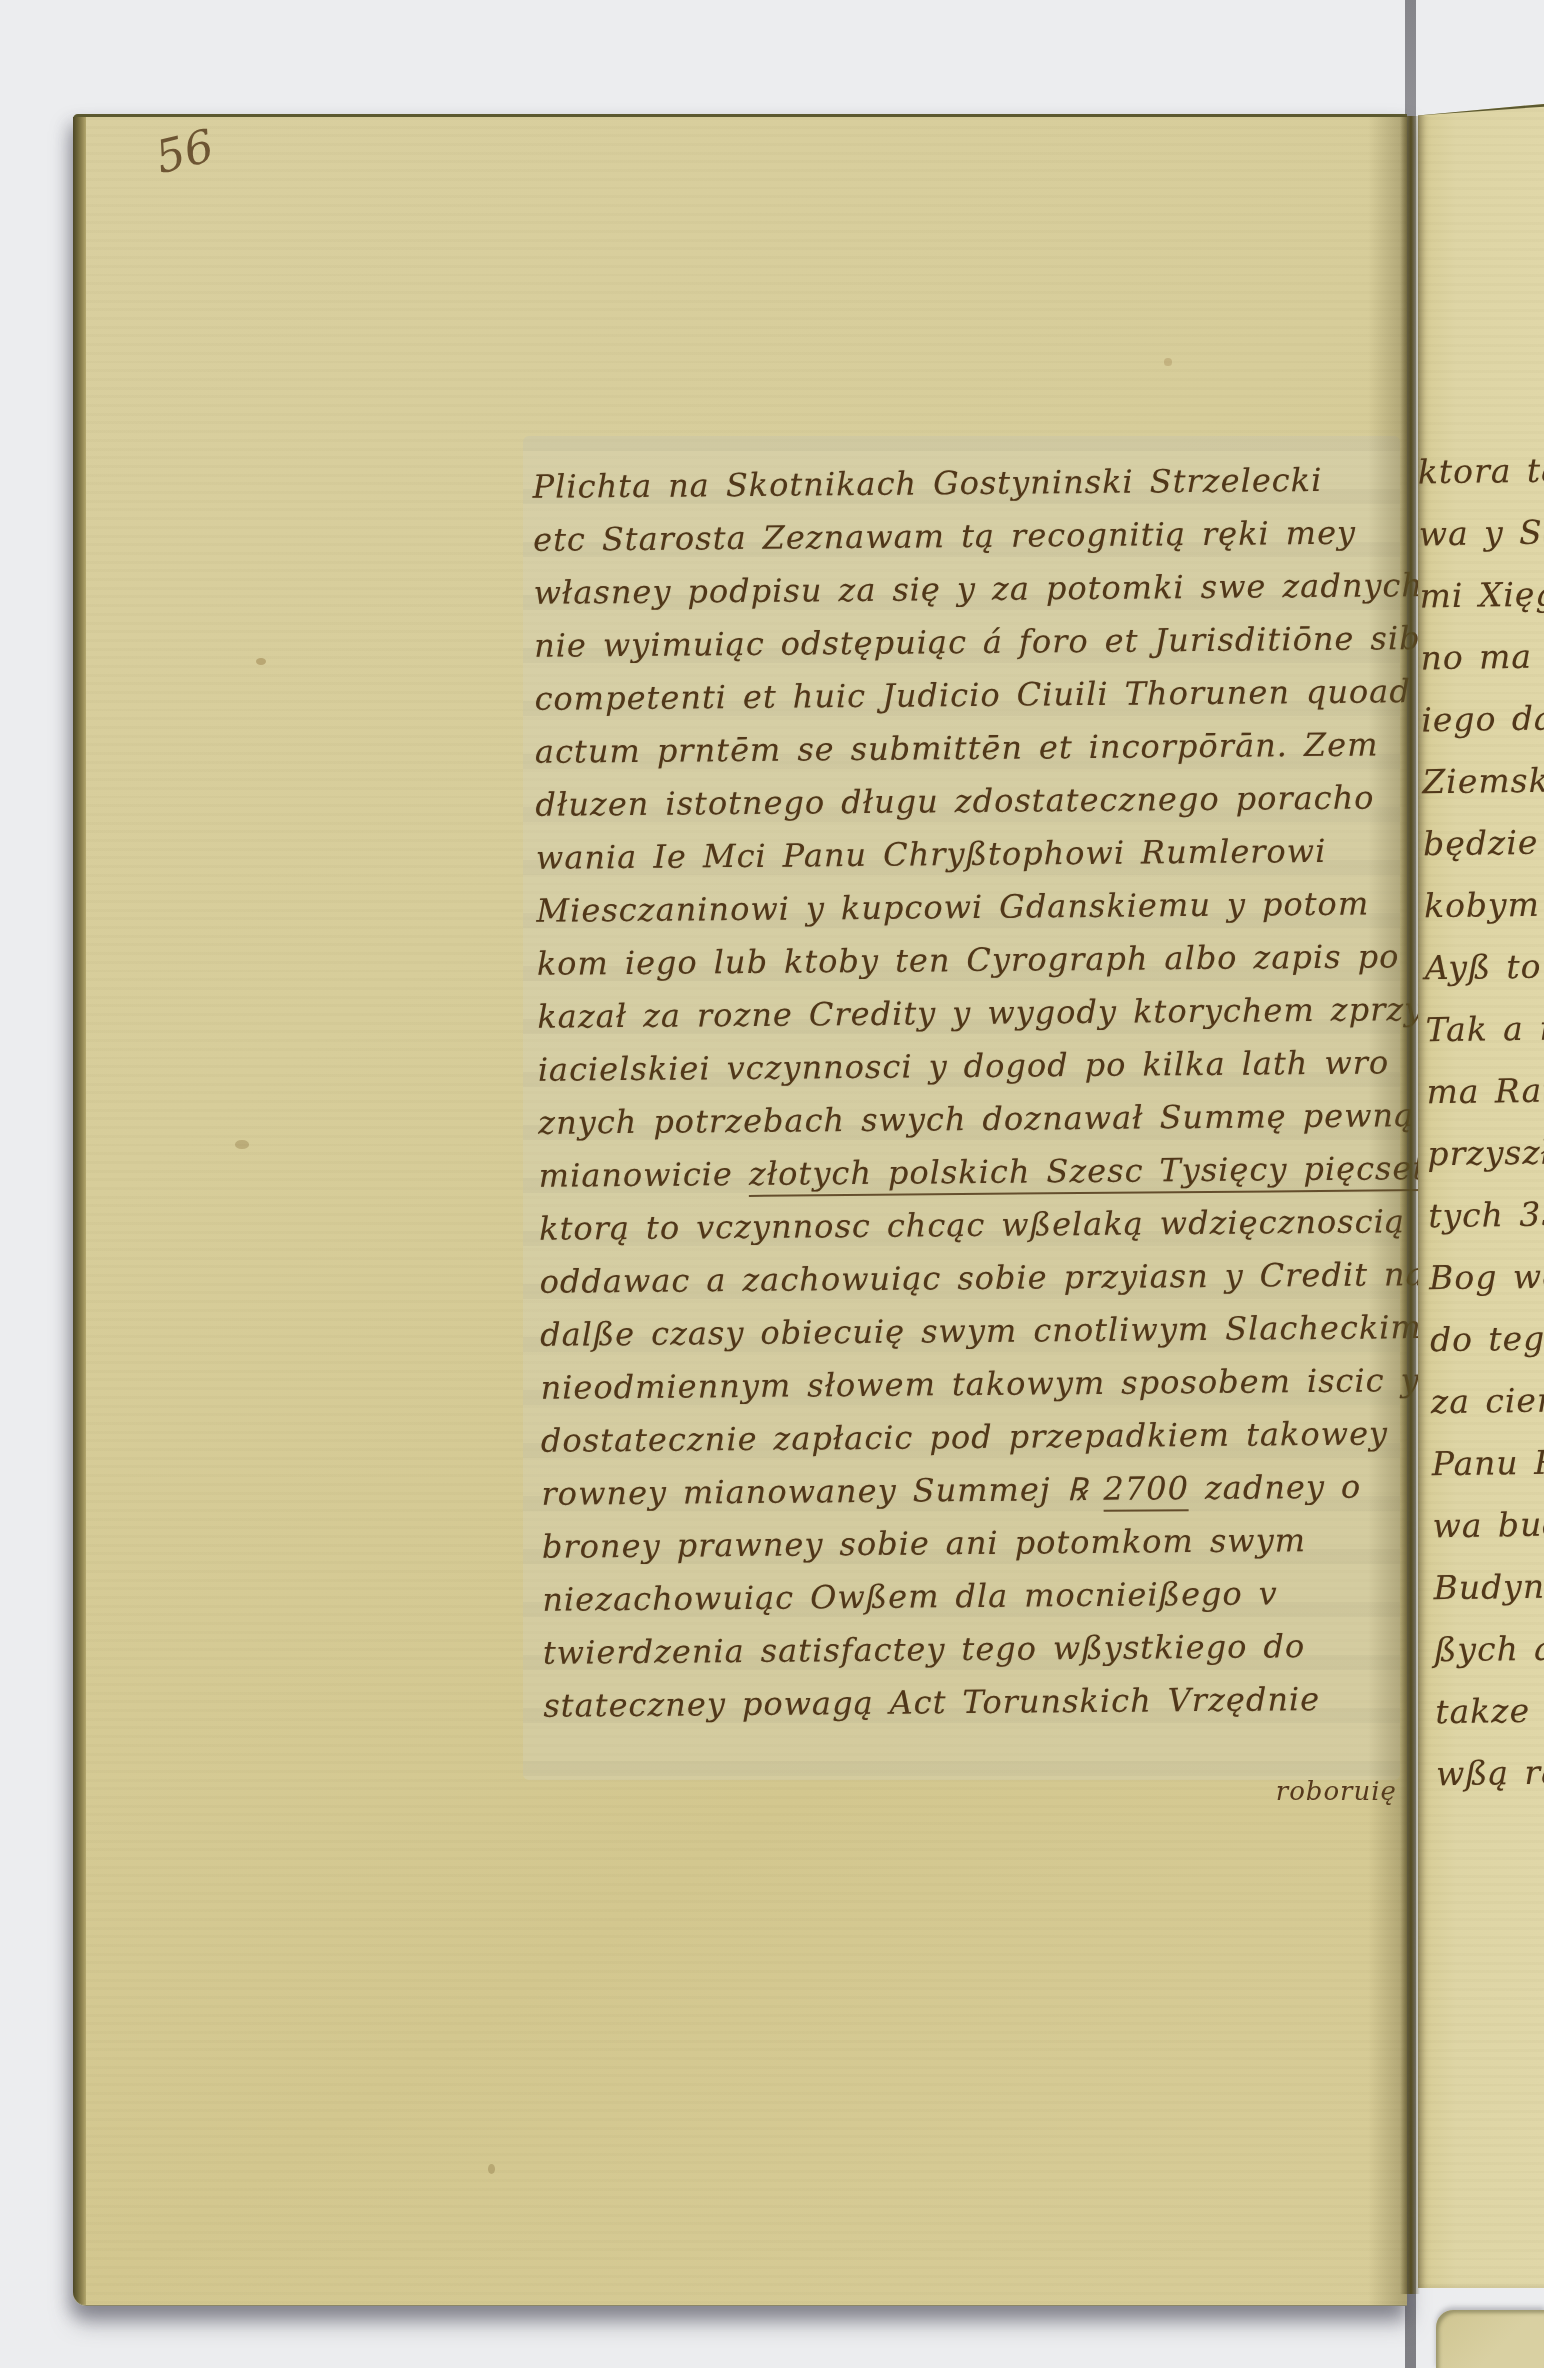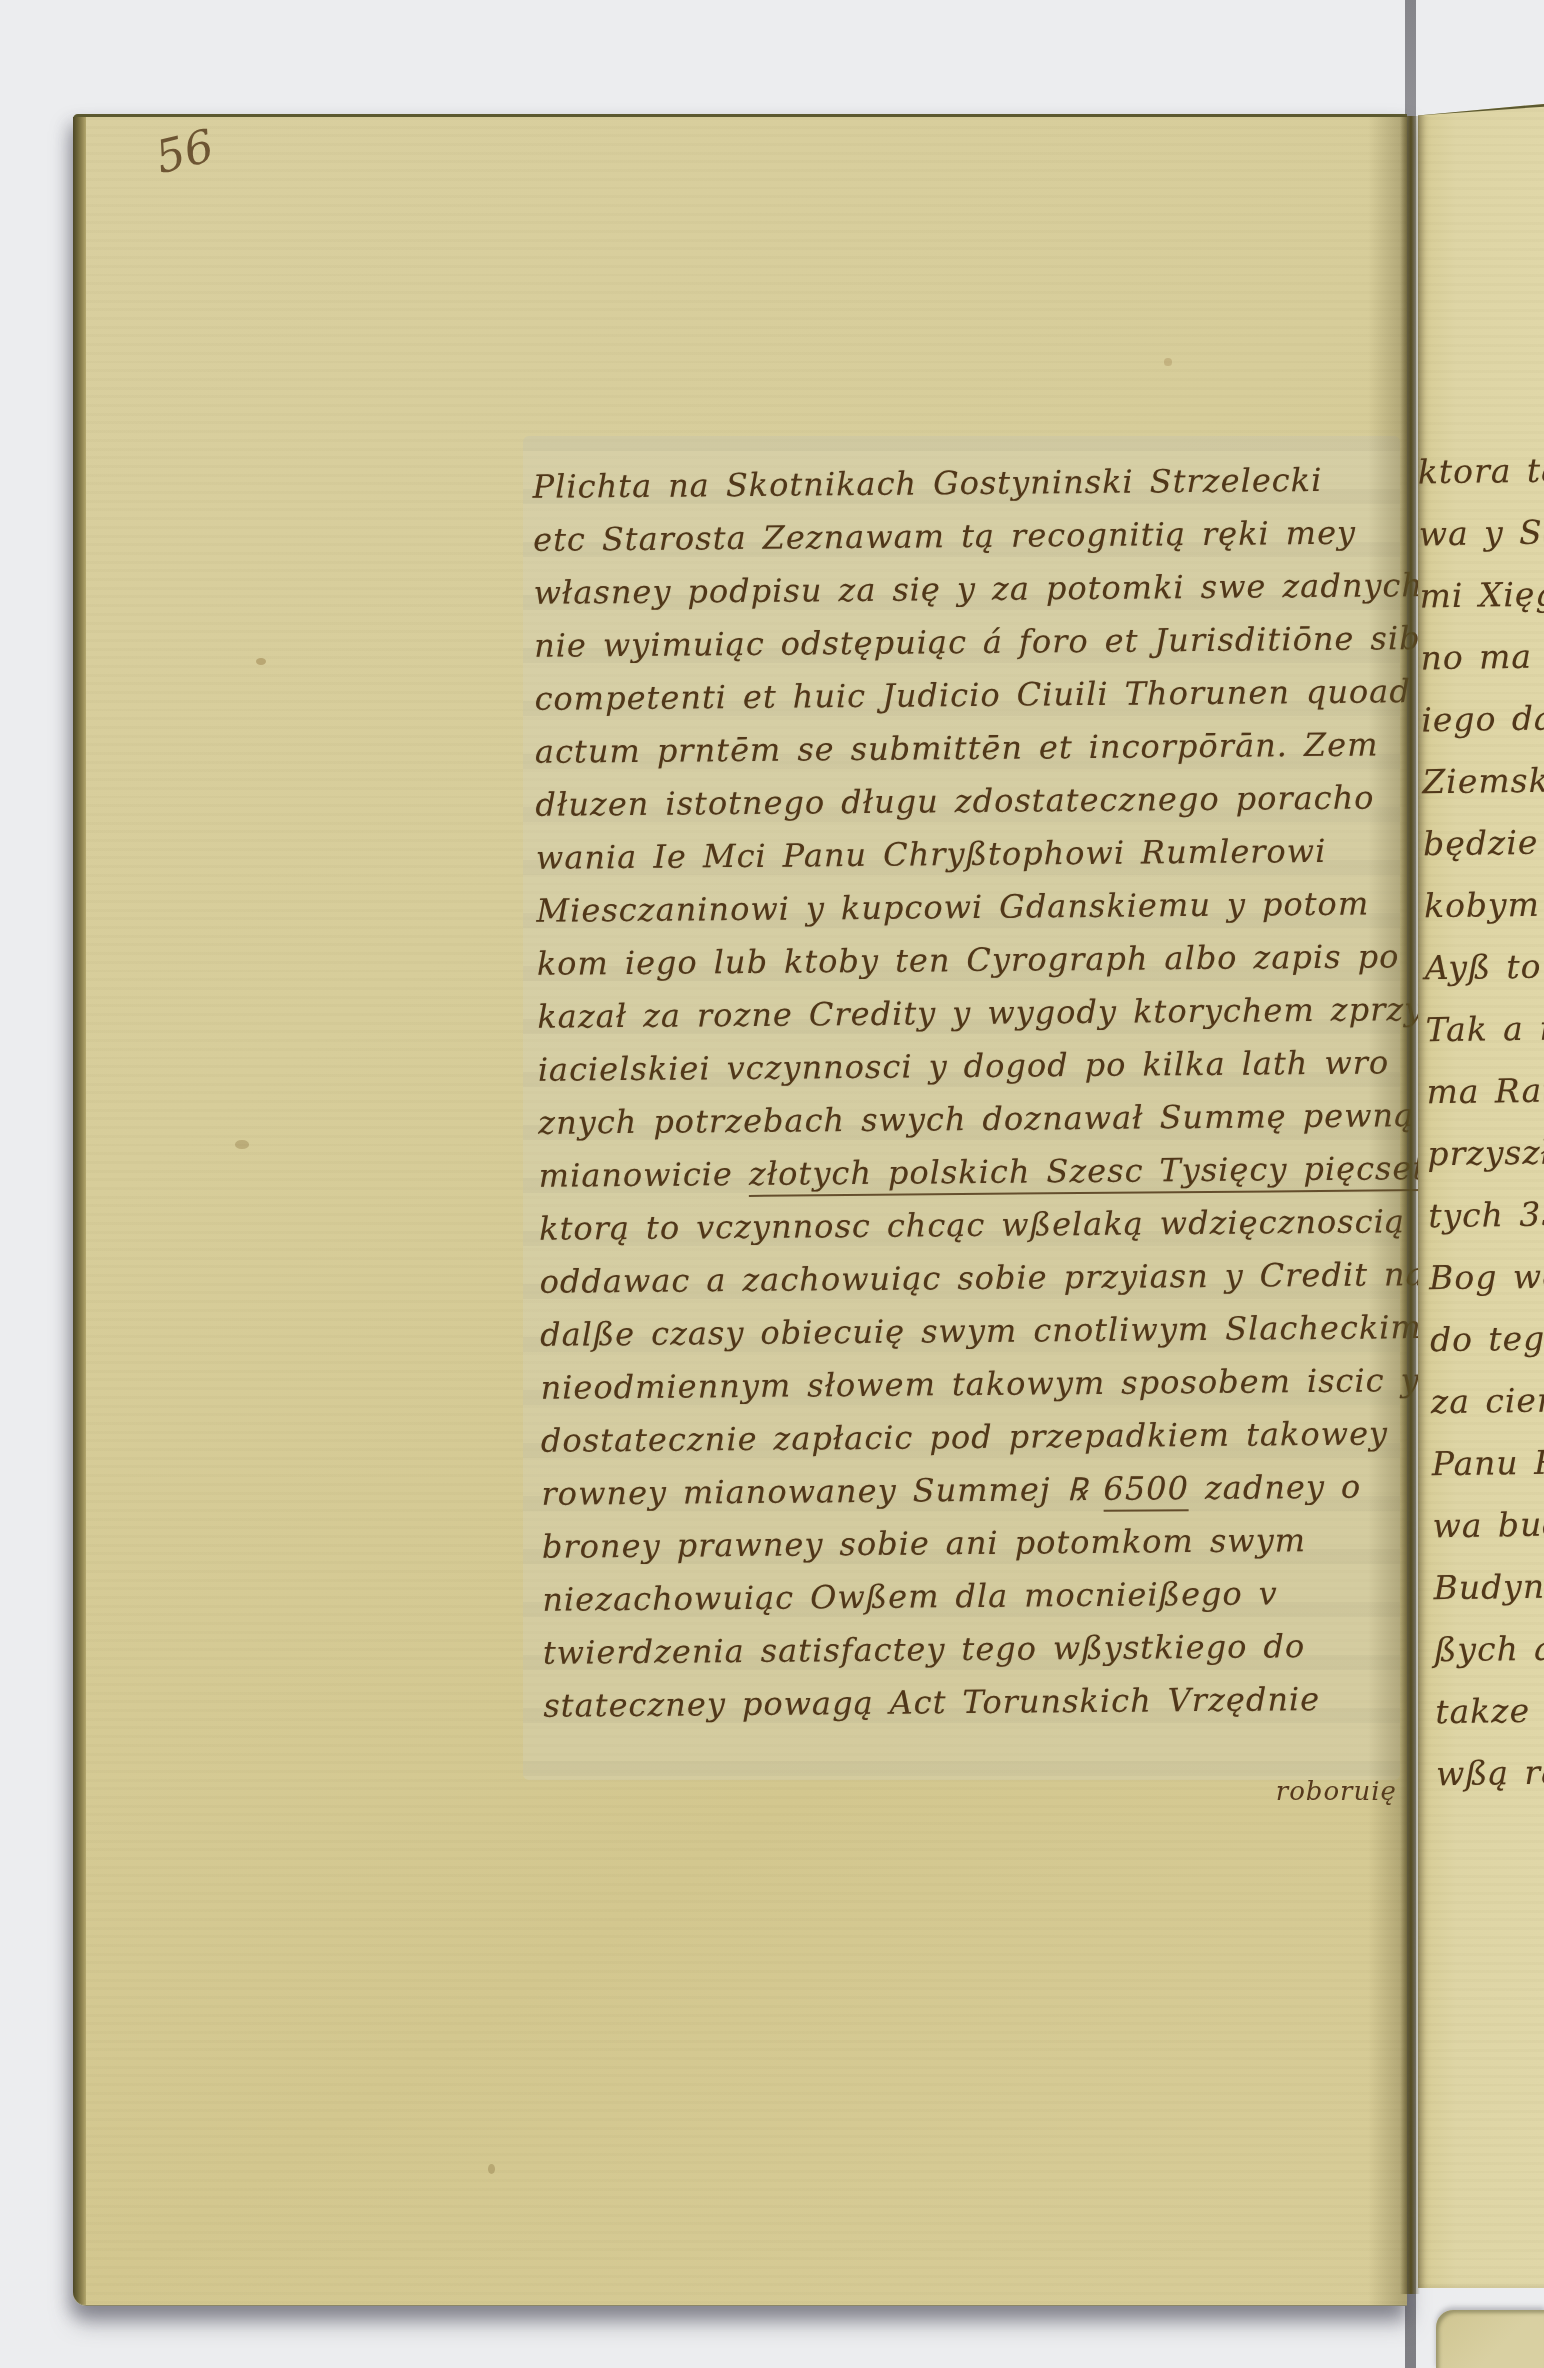--- a/index.html
+++ b/index.html
@@ -91,21 +91,21 @@
         <div class="ms-line"><span>kom iego lub ktoby ten Cyrograph albo zapis po</span></div>
         <div class="ms-line"><span>kazał za rozne Credity y wygody ktorychem zprzy</span></div>
         <div class="ms-line"><span>iacielskiei vczynnosci y dogod po kilka lath wro</span></div>
         <div class="ms-line"><span>znych potrzebach swych doznawał Summę pewną</span></div>
         <div class="ms-line"><span>mianowicie </span><span class="u">złotych polskich Szesc Tysięcy pięcseth</span></div>
         <div class="ms-line"><span>ktorą to vczynnosc chcąc wßelaką wdzięcznoscią</span></div>
         <div class="ms-line"><span>oddawac a zachowuiąc sobie przyiasn y Credit na</span></div>
         <div class="ms-line"><span>dalße czasy obiecuię swym cnotliwym Slacheckim</span></div>
         <div class="ms-line"><span>nieodmiennym słowem takowym sposobem iscic y</span></div>
         <div class="ms-line"><span>dostatecznie zapłacic pod przepadkiem takowey</span></div>
-        <div class="ms-line"><span>rowney mianowaney Summej ℞ </span><span class="u">6500</span><span> zadney o</span></div>
+        <div class="ms-line"><span>rowney mianowaney Summej ℞ </span><span class="u">2700</span><span> zadney o</span></div>
         <div class="ms-line"><span>broney prawney sobie ani potomkom swym</span></div>
         <div class="ms-line"><span>niezachowuiąc Owßem dla mocnieißego v</span></div>
         <div class="ms-line"><span>twierdzenia satisfactey tego wßystkiego do</span></div>
         <div class="ms-line"><span>stateczney powagą Act Torunskich Vrzędnie</span></div>
       </div>
     <div class="signoff">roboruię</div>
   </div>
 
   <div class="gutter-dark"></div>
 

